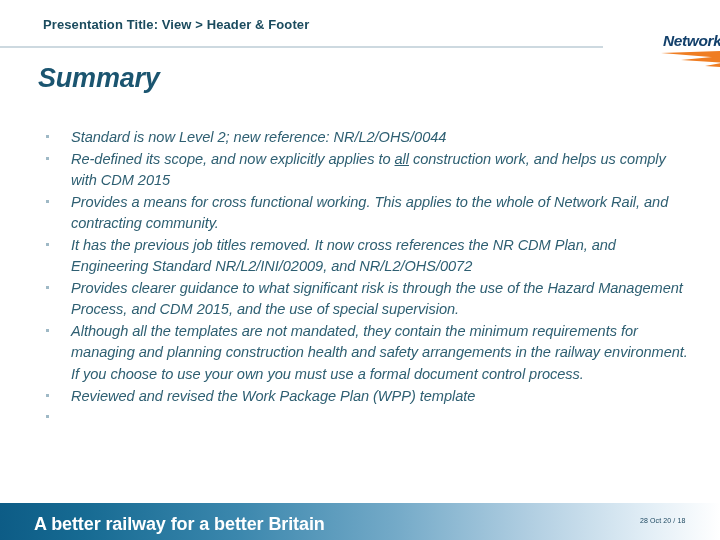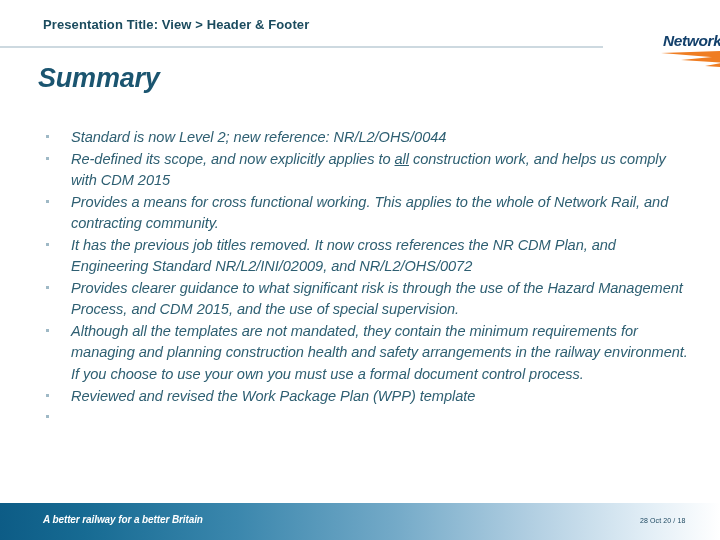--- a/index.html
+++ b/index.html
@@ -123,25 +123,24 @@
         #0d5c86 0%,
         #176b93 12%,
         #3b87ad 33%,
         #74aac8 55%,
         #b2cfe2 74%,
         #e2eef6 90%,
         #ffffff 100%);
   }
   .footer-tagline {
     position: absolute;
-    left: 43px;
+    left: 34px;
     top: 11px;
-    font-size: 10px;
+    font-size: 18px;
     font-weight: bold;
-    font-style: italic;
     color: #ffffff;
     letter-spacing: -0.1px;
     white-space: nowrap;
   }
   .footer-meta {
     position: absolute;
     left: 640px;
     top: 14px;
     font-size: 7px;
     color: #214b63;

